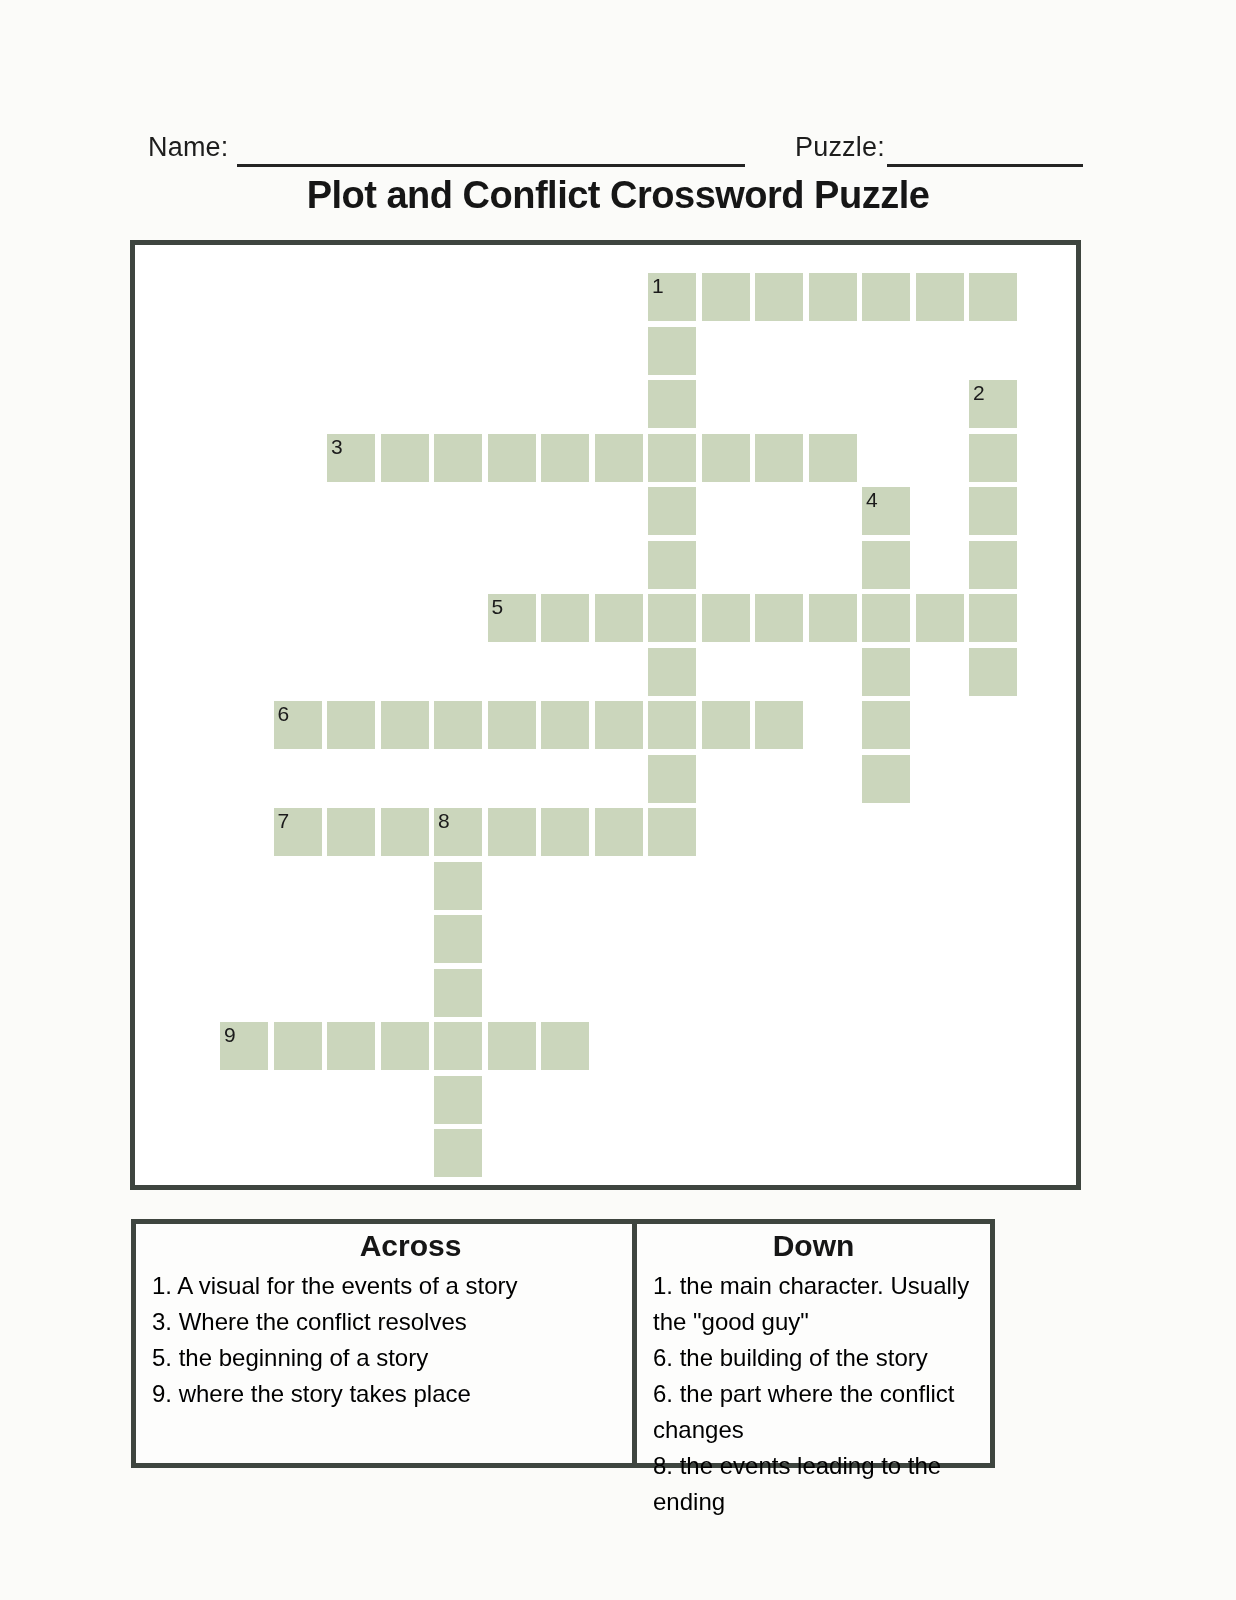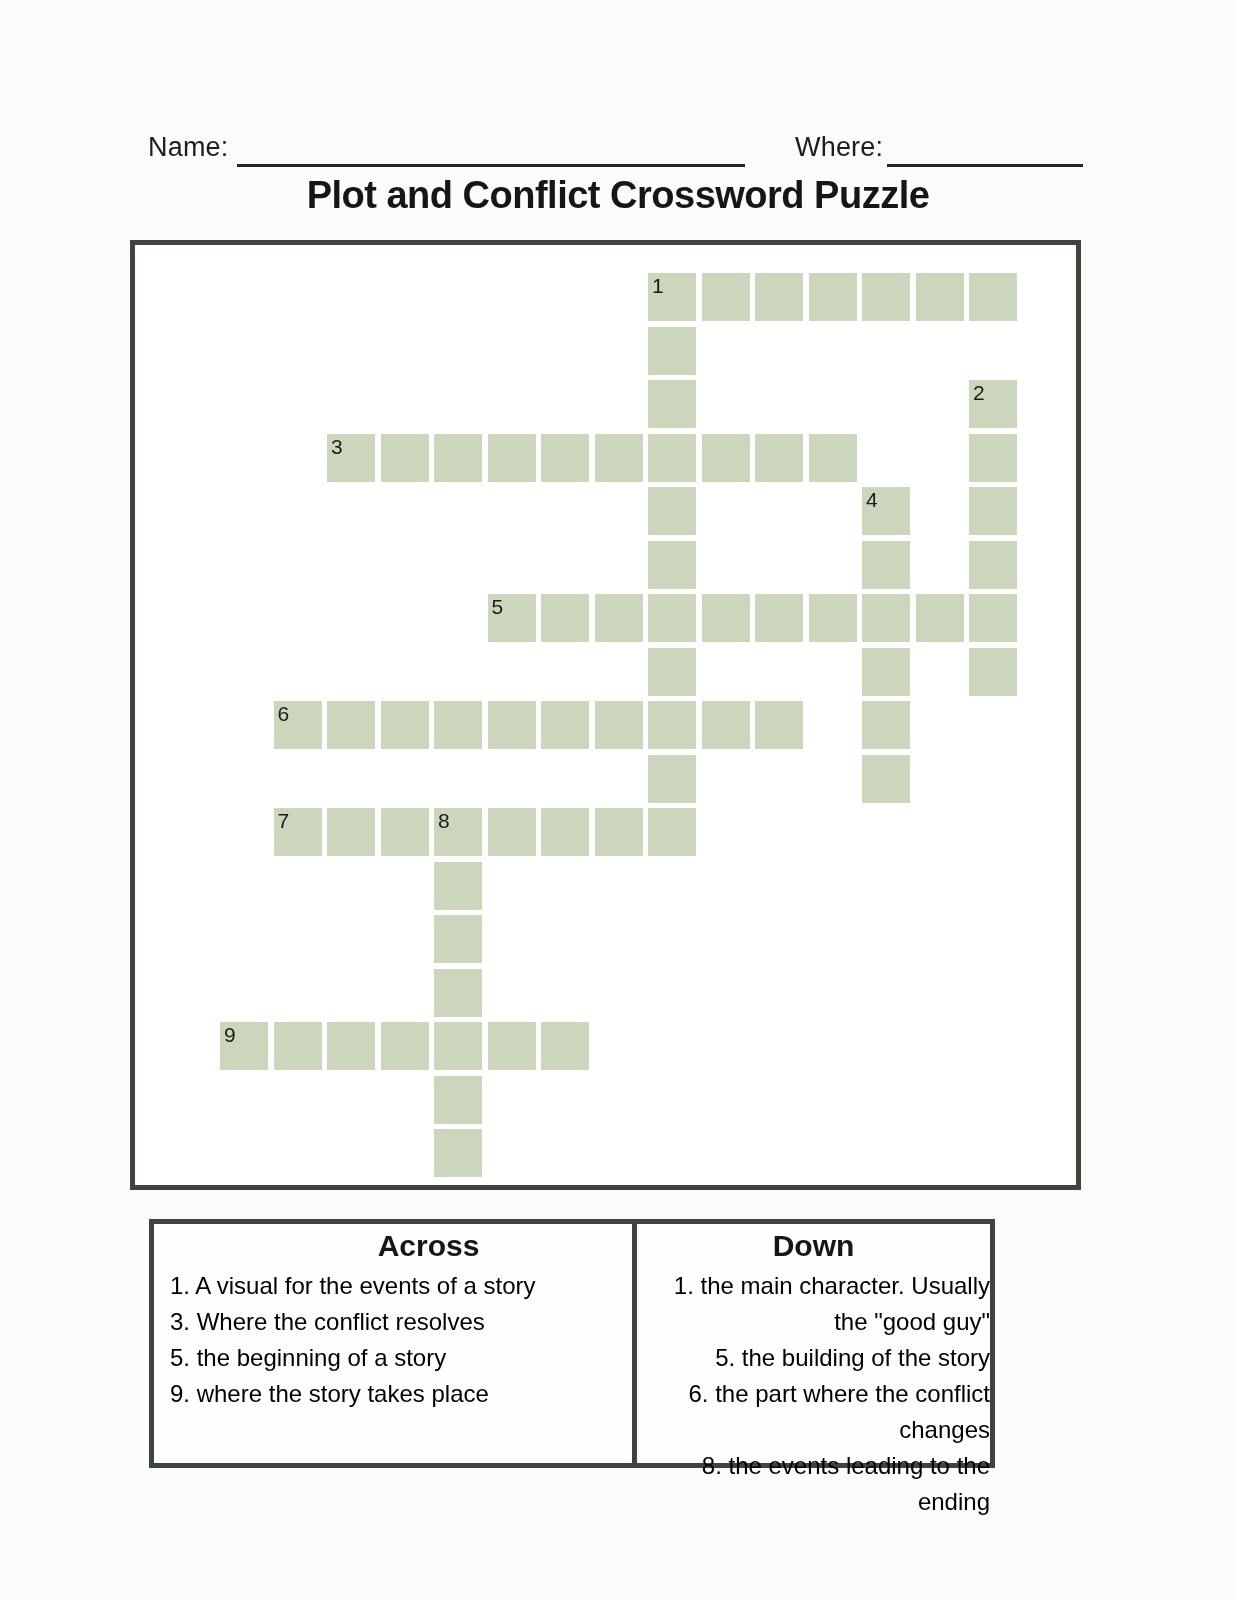--- a/index.html
+++ b/index.html
@@ -51,43 +51,43 @@
     position: absolute; left: 4px; top: 0px;
     font-size: 21px; line-height: 26px; color: #1b1b1b;
   }
   
   .clue-box {
     position: absolute; top: 1219px; height: 249px;
     box-sizing: border-box;
     border: 5px solid #3e453f;
     background: #fdfdfc;
   }
-  .clue-box.across { left: 131px; width: 559px; margin-left: 18px; }
+  .clue-box.across { left: 131px; width: 559px; }
   .clue-box.down   { left: 632px; width: 363px; }
   .clue-title {
     margin: 5px 0 5px 0; text-align: center;
     font-size: 30px; font-weight: bold; line-height: 34px;
     color: #161616;
   }
   .clue-list {
     margin: 0 2px 0 16px;
     font-size: 24px; line-height: 36px;
     color: #000000;
   }
-  .clue-box.down .clue-list { margin-right: 0; text-align: right; }
+  .clue-box.down .clue-list { margin-right: 8px; }
 </style>
 </head>
 <body>
 
 <div class="page">
 
   <span class="name-label">Name:</span>
   <div class="name-underline"></div>
 
-  <span class="period-label">Where:</span>
+  <span class="period-label">Puzzle:</span>
   <div class="period-underline"></div>
 
   <h1 class="page-title">Plot and Conflict Crossword Puzzle</h1>
 
   <div class="grid-box" id="grid-box">
       <div class="cell" style="left: 513px; top: 28px; background: rgb(203, 214, 188);">
         <span class="num">1</span>
       </div>
       <div class="cell" style="left: 566.5px; top: 28px; background: rgb(203, 214, 188);"></div>
       <div class="cell" style="left: 620px; top: 28px; background: rgb(203, 214, 188);"></div>
@@ -186,19 +186,19 @@
         <div class="clue">3. Where the conflict resolves</div>
         <div class="clue">5. the beginning of a story</div>
         <div class="clue">9. where the story takes place</div>
       </div>
   </div>
 
   <div class="clue-box down">
     <h2 class="clue-title">Down</h2>
     <div class="clue-list" id="down-list">
         <div class="clue">1. the main character. Usually the "good guy"</div>
-        <div class="clue">5. the building of the story</div>
+        <div class="clue">6. the building of the story</div>
         <div class="clue">6. the part where the conflict changes</div>
         <div class="clue">8. the events leading to the ending</div>
       </div>
   </div>
 
 </div>
 
 </body></html>

